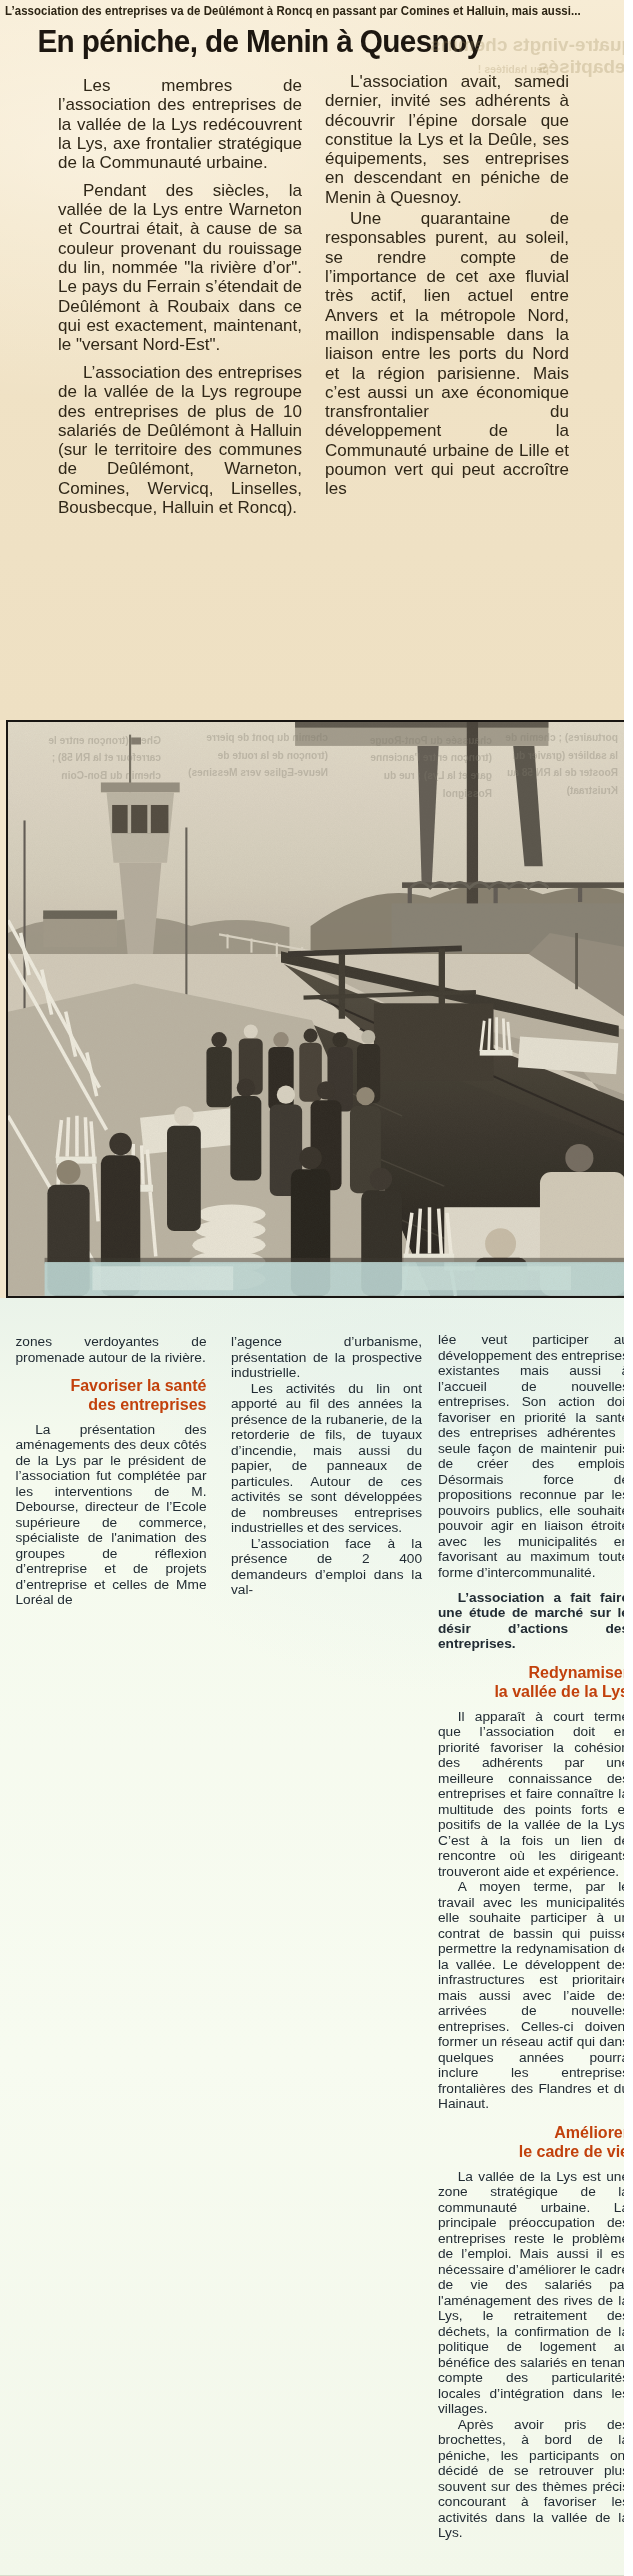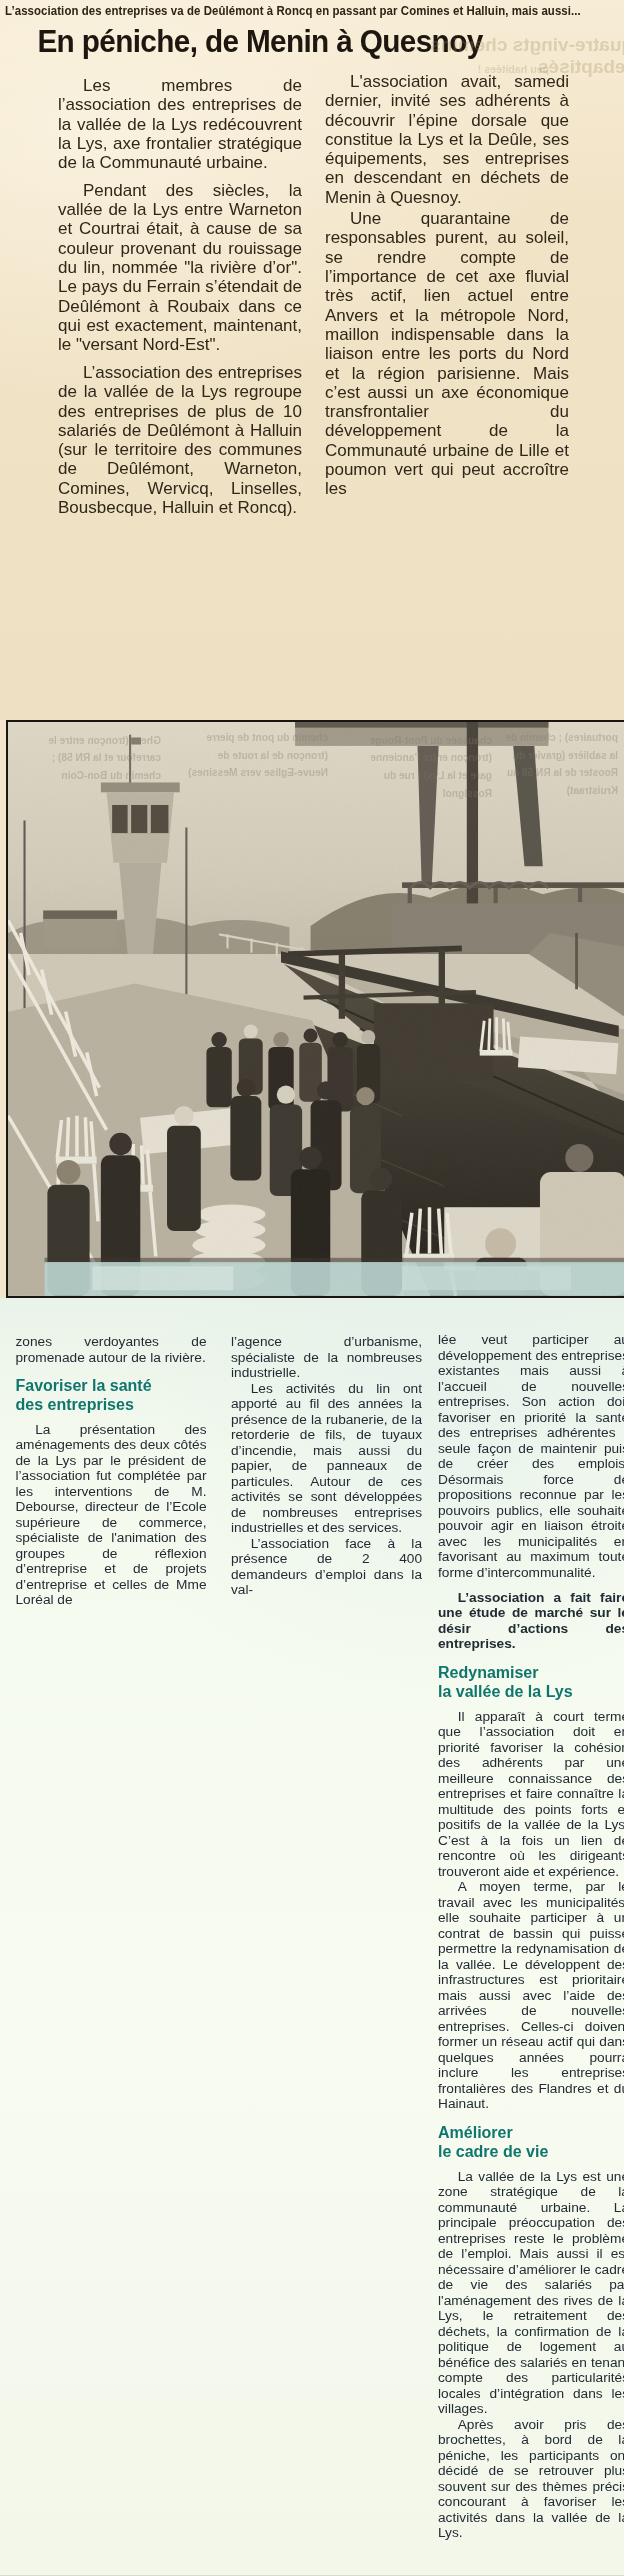--- a/index.html
+++ b/index.html
@@ -53,42 +53,42 @@
   
   .bcol{position:absolute;width:191px;color:#222c34;
     font-size:13.7px;line-height:15.5px;text-align:justify;}
   .bcol1{left:15.5px;top:1334px;}
   .bcol2{left:231px;top:1334px;}
   .bcol3{left:438px;top:1332px;height:1238px;overflow:hidden;}
   .bcol p{margin:0;text-indent:19.7px;}
   .bcol p.frag{text-indent:0;}
   .bcol p.gap{margin-top:9.8px;font-weight:bold;}
   .bhead{margin:11.3px 0 7.7px;font-size:16px;line-height:19px;font-weight:700;
-    color:#0f766e;text-align:left;}
+    color:#c2410c;text-align:right;}
   .bhead span{display:block;}
 </style>
 </head>
 <body>
 
 <div class="page">
   <div class="bg-top"></div>
   <div class="bg-bottom"></div>
 
   <div class="kicker">L’association des entreprises va de Deûlémont à Roncq en passant par Comines et Halluin, mais aussi...</div>
   <h1 class="headline">En péniche, de Menin à Quesnoy</h1>
   <div class="ghost ghost-h1">quatre-vingts chemins rebaptisés</div>
   <div class="ghost ghost-h2">peu habitées !</div>
 
   <section class="tcol tcol1">
     <p>Les membres de l’association des entreprises de la vallée de la Lys redécouvrent la Lys, axe frontalier stratégique de la Communauté urbaine.</p>
     <p>Pendant des siècles, la vallée de la Lys entre Warneton et Courtrai était, à cause de sa couleur provenant du rouissage du lin, nommée "la rivière d’or". Le pays du Ferrain s’étendait de Deûlémont à Roubaix dans ce qui est exactement, maintenant, le "versant Nord-Est".</p>
     <p>L’association des entreprises de la vallée de la Lys regroupe des entreprises de plus de 10 salariés de Deûlémont à Halluin (sur le territoire des communes de Deûlémont, Warneton, Comines, Wervicq, Linselles, Bousbecque, Halluin et Roncq).</p>
   </section>
   <section class="tcol tcol2">
-    <p>L'association avait, samedi dernier, invité ses adhérents à découvrir l’épine dorsale que constitue la Lys et la Deûle, ses équipements, ses entreprises en descendant en déchets de Menin à Quesnoy.</p>
+    <p>L'association avait, samedi dernier, invité ses adhérents à découvrir l’épine dorsale que constitue la Lys et la Deûle, ses équipements, ses entreprises en descendant en péniche de Menin à Quesnoy.</p>
     <p>Une quarantaine de responsables purent, au soleil, se rendre compte de l’importance de cet axe fluvial très actif, lien actuel entre Anvers et la métropole Nord, maillon indispensable dans la liaison entre les ports du Nord et la région parisienne. Mais c’est aussi un axe économique transfrontalier du développement de la Communauté urbaine de Lille et poumon vert qui peut accroître les</p>
   </section>
 
   <figure class="photo" aria-label="Photo noir et blanc : participants sur le pont d'une péniche dans une écluse">
     <div class="photo-inner">
       <svg viewBox="0 0 878 816" preserveAspectRatio="none">
         <defs>
           <linearGradient id="sky" x1="0" y1="0" x2="0" y2="1">
             <stop offset="0" stop-color="#e0d9c8"></stop>
               <stop offset=".7" stop-color="#d2cbba"></stop>
@@ -324,21 +324,21 @@
   <section class="bcol bcol1">
     <p class="frag">zones verdoyantes de promenade autour de la rivière.</p>
     <h3 class="bhead">
       <span>Favoriser la santé</span>
       <span>des entreprises</span>
     </h3>
     <p>La présentation des aménagements des deux côtés de la Lys par le président de l’association fut complétée par les interventions de M. Debourse, directeur de l’Ecole supérieure de commerce, spécialiste de l'animation des groupes de réflexion d’entreprise et de projets d’entreprise et celles de Mme Loréal de</p>
   </section>
 
   <section class="bcol bcol2">
-    <p class="frag">l’agence d’urbanisme, spécialiste de la nombreuses industrielle.</p>
+    <p class="frag">l’agence d’urbanisme, présentation de la prospective industrielle.</p>
     <p>Les activités du lin ont apporté au fil des années la présence de la rubanerie, de la retorderie de fils, de tuyaux d’incendie, mais aussi du papier, de panneaux de particules. Autour de ces activités se sont développées de nombreuses entreprises industrielles et des services.</p>
     <p>L’association face à la présence de 2 400 demandeurs d’emploi dans la val-</p>
   </section>
 
   <section class="bcol bcol3">
     <p class="frag">lée veut participer au développement des entreprises existantes mais aussi à l’accueil de nouvelles entreprises. Son action doit favoriser en priorité la santé des entreprises adhérentes : seule façon de maintenir puis de créer des emplois. Désormais force de propositions reconnue par les pouvoirs publics, elle souhaite pouvoir agir en liaison étroite avec les municipalités en favorisant au maximum toute forme d’intercommunalité.</p>
     <p class="gap">L’association a fait faire une étude de marché sur le désir d’actions des entreprises.</p>
     <h3 class="bhead">
       <span>Redynamiser</span>
       <span>la vallée de la Lys</span>

